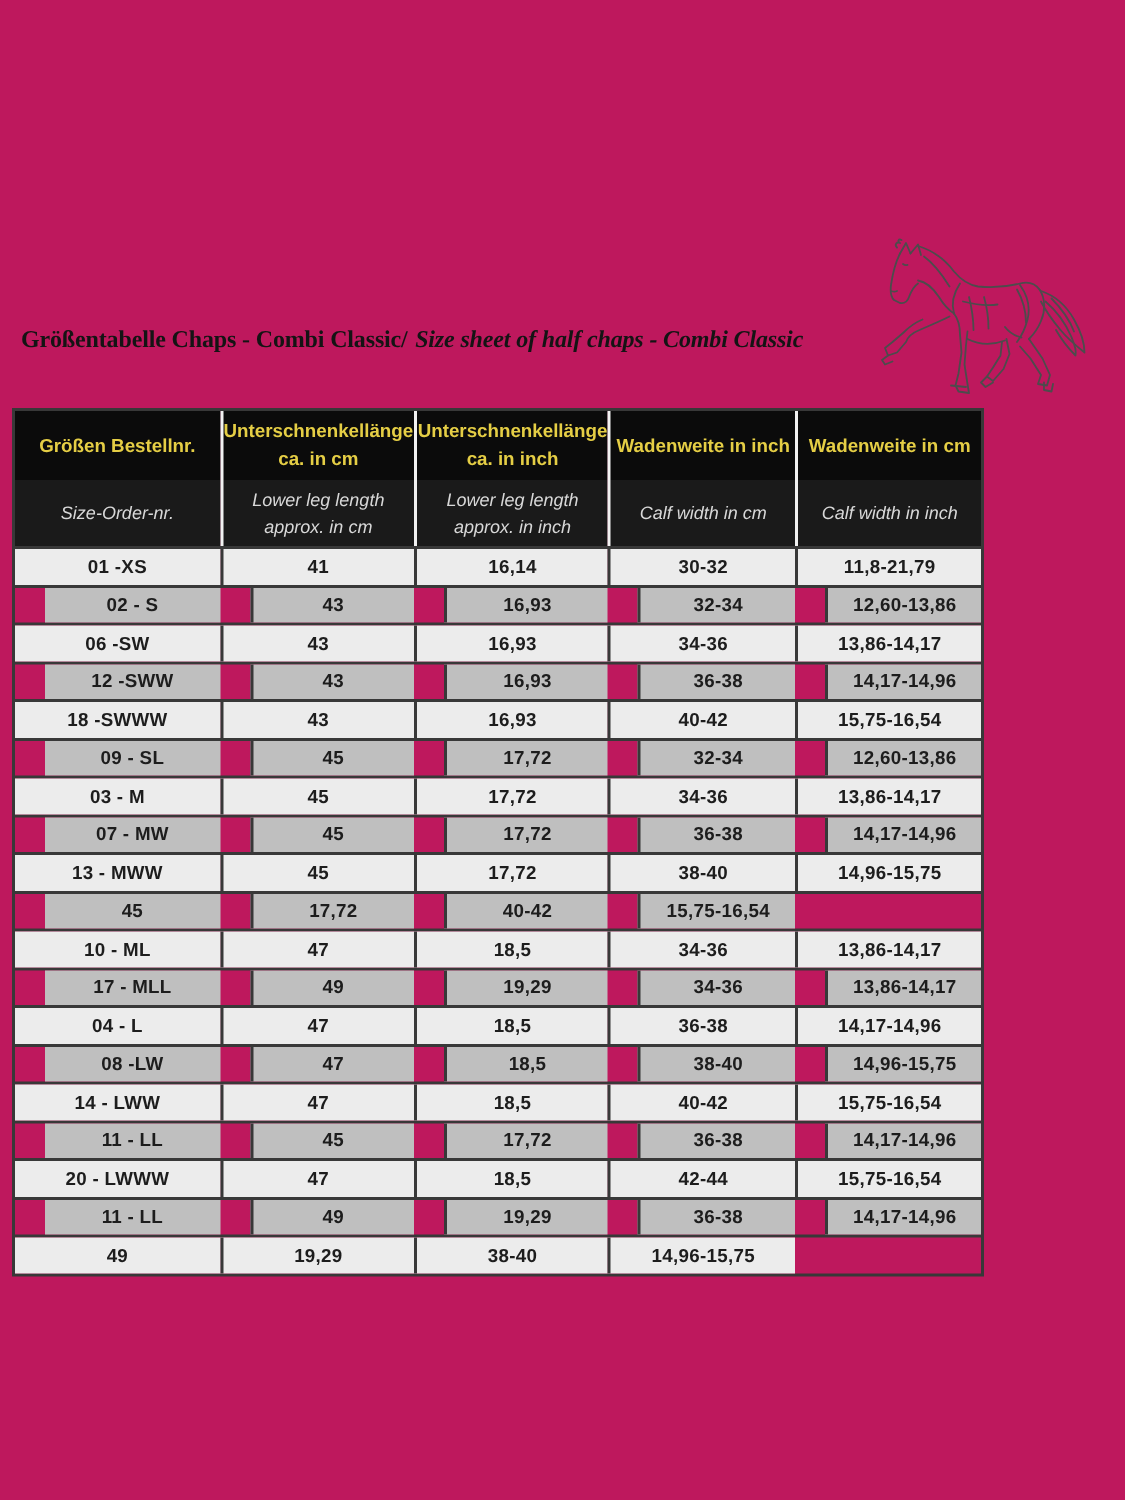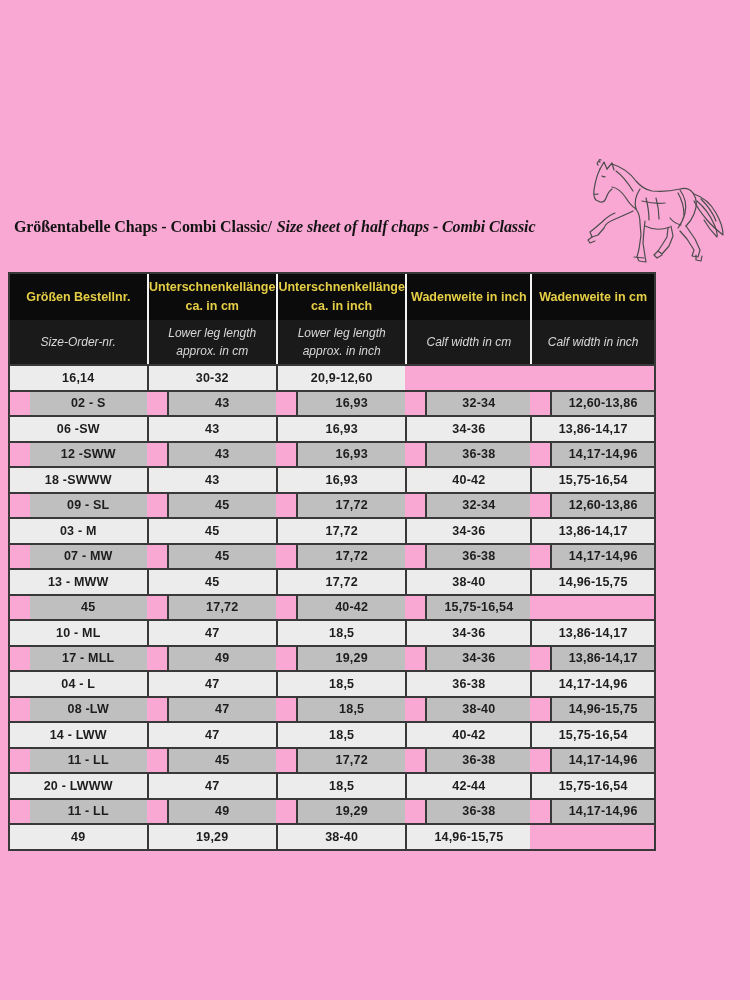--- a/index.html
+++ b/index.html
@@ -11,21 +11,21 @@
     --row-gray:#bfbfbf;
     --grid-line:#383838;
     --header-divider:#f2f2f2;
     --row-h:23.5px;
   }
   html,body{margin:0;padding:0;}
   body{
     width:750px;height:1000px;background:#ffffff;
     font-family:"Liberation Sans",sans-serif;position:relative;overflow:hidden;
   }
-  .page{position:relative;width:750px;height:1000px;background:#f9a8d4;}
+  .page{position:relative;width:750px;height:1000px;background:#be185d;}
 
   
   .title{
     position:absolute;left:14px;top:218px;
     font-family:"Liberation Serif",serif;
     font-weight:bold;font-size:16px;color:#141414;
     letter-spacing:-0.1px;white-space:nowrap;
   }
   .title .en{font-style:italic;margin-left:5px;}
 
@@ -169,23 +169,25 @@
         <span></span>
       </div>
       <div class="hcell sub">
         <span>Calf width in inch</span>
         <span></span>
       </div>
     </div>
 
     <div>
         <div class="grid-row trow light">
+          <div class="tcell">01 -XS</div>
+          <div class="tcell">41</div>
           <div class="tcell">16,14</div>
           <div class="tcell">30-32</div>
-          <div class="tcell">20,9-12,60</div>
+          <div class="tcell">11,8-21,79</div>
         </div>
         <div class="grid-row trow gray">
           <div class="tcell">02 - S</div>
           <div class="tcell">43</div>
           <div class="tcell">16,93</div>
           <div class="tcell">32-34</div>
           <div class="tcell">12,60-13,86</div>
         </div>
         <div class="grid-row trow light">
           <div class="tcell">06 -SW</div>

